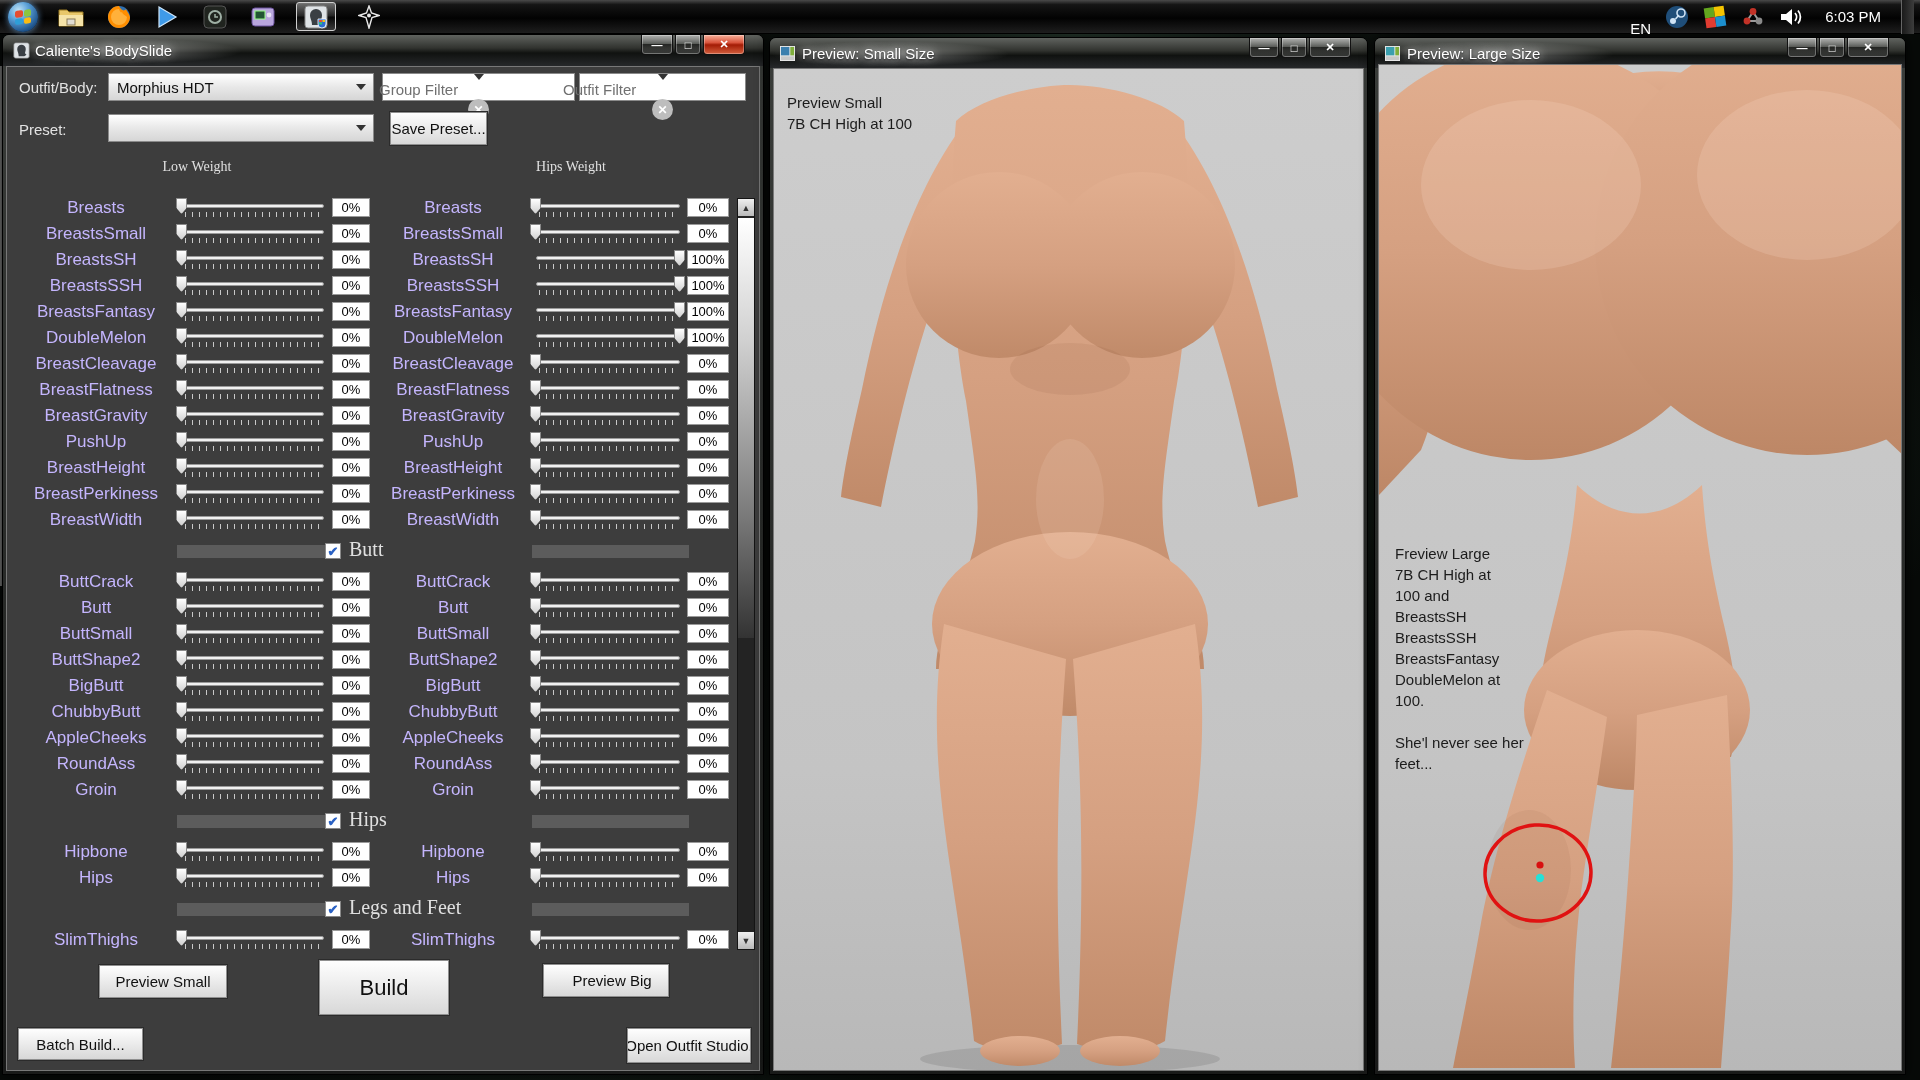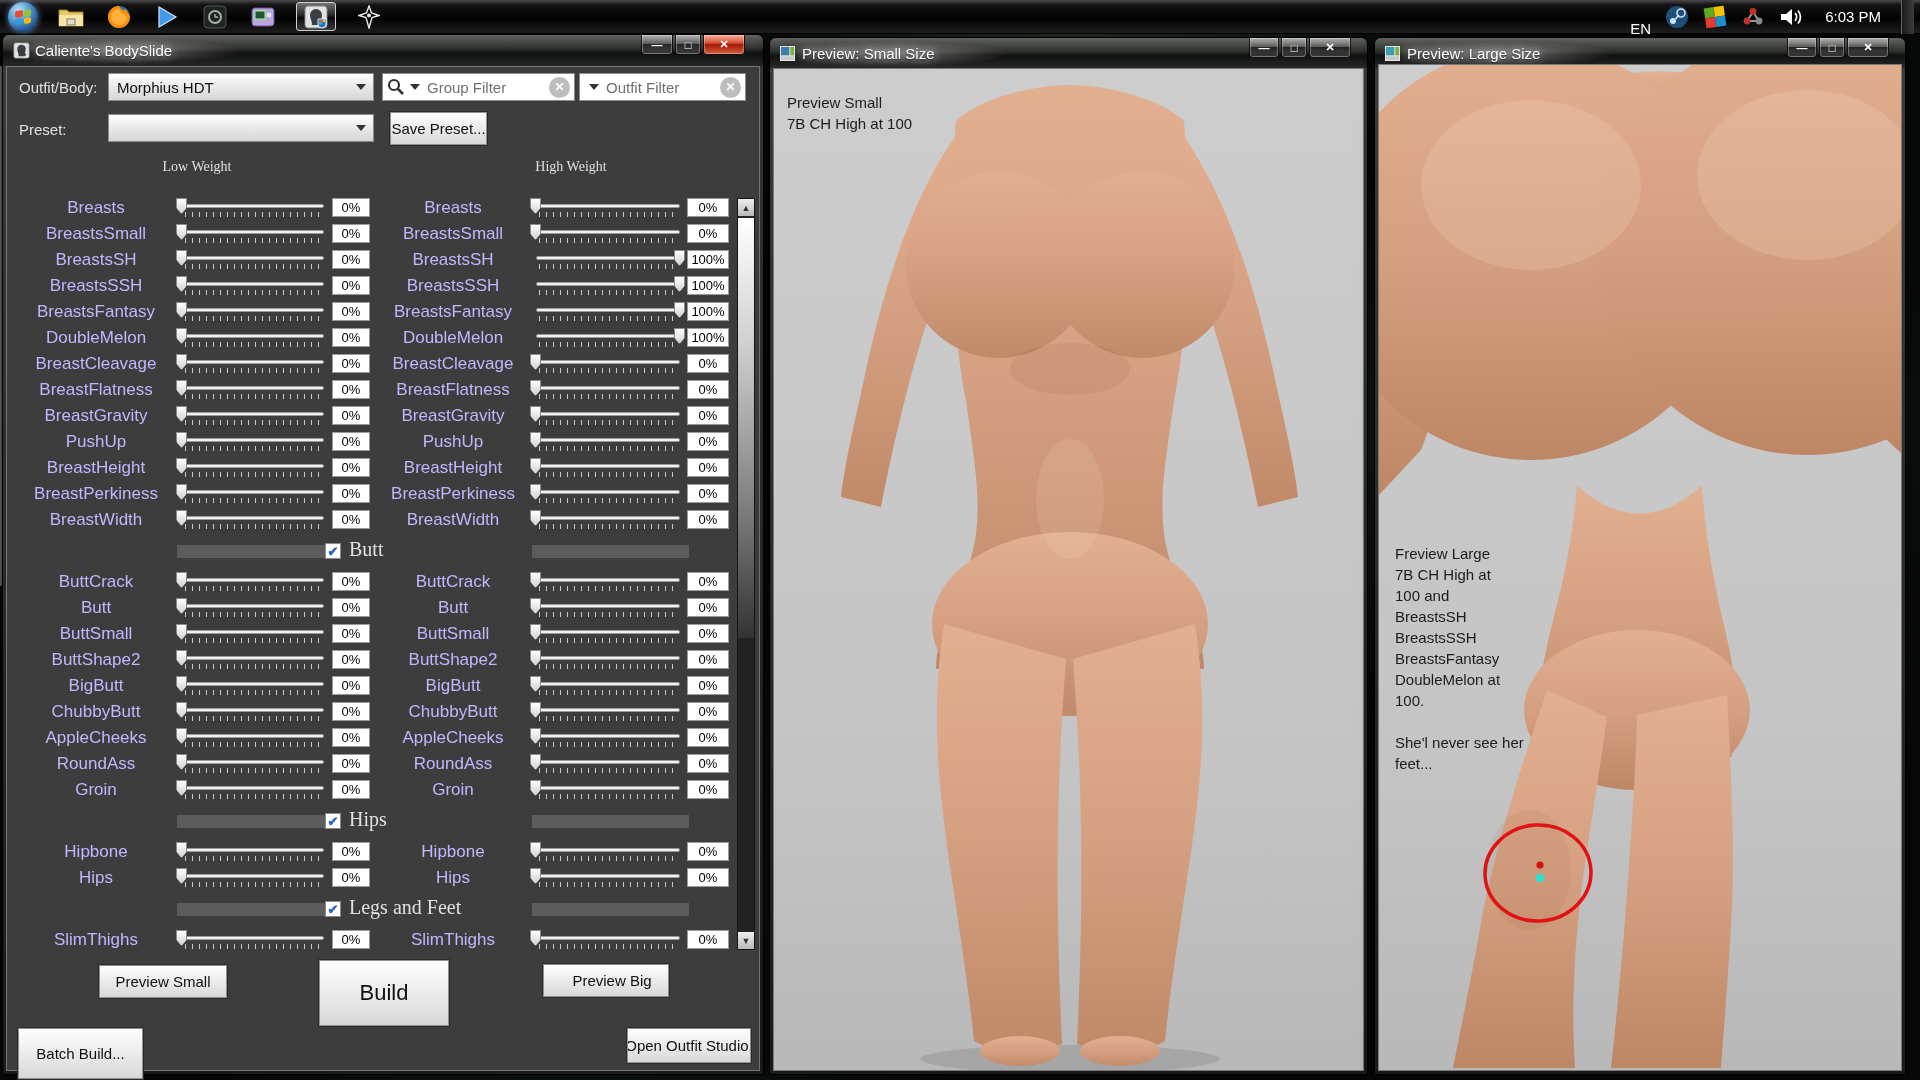--- a/index.html
+++ b/index.html
@@ -48,21 +48,21 @@
   .wb.close-red{background:linear-gradient(#f7b09a 0%,#d9553d 40%,#a31c05 52%,#d4603e 100%);}
   .client{position:absolute;left:3px;right:3px;bottom:3px;top:31px;border:1px solid #787878;}
   
   #bs-client{background:#3d3d3d;}
   .bs-label{position:absolute;color:#e2e2e2;font-size:15px;}
   .combo{position:absolute;height:28px;background:linear-gradient(#fff,#e8e8e8 50%,#d6d6d6);
     border:1px solid #8a8a8a;color:#101010;font-size:15px;display:flex;align-items:center;padding:0 24px 0 8px;}
   .combo .arrow{position:absolute;right:7px;top:10px;width:0;height:0;
     border-left:5px solid transparent;border-right:5px solid transparent;border-top:6px solid #333;}
   .filterbox{position:absolute;height:28px;background:#fff;border:1px solid #8a8a8a;
-    display:flex;align-items:center;padding:0 4px;}
+    display:flex;align-items:center;padding:0 4px;flex-direction:column;}
   .filterbox input{border:none;outline:none;flex:1;font-size:15px;color:#111;min-width:20px;background:transparent;}
   .filterbox input::placeholder{color:#707070;}
   .clearbtn{width:21px;height:21px;border-radius:50%;background:#bdbdbd;color:#fff;
     display:flex;align-items:center;justify-content:center;font-size:12px;font-weight:bold;flex:0 0 auto;}
   .dd-arrow{width:0;height:0;border-left:5px solid transparent;border-right:5px solid transparent;
     border-top:6px solid #333;margin:0 5px;flex:0 0 auto;}
   .btn{position:absolute;background:linear-gradient(#fefefe,#ededed 45%,#d8d8d8);
     border:1px solid #8f8f8f;box-shadow:0 0 0 1px #2b2b2b;color:#101010;font-size:15px;
     display:flex;align-items:center;justify-content:center;white-space:nowrap;overflow:hidden;}
   .btn.serif{font-family:"Liberation Serif",serif;font-size:22px;}
@@ -255,21 +255,21 @@
       <span class="bs-label" style="left:12px;top:54px;">Preset:</span>
       <div class="combo" style="left:101px;top:47px;width:266px;">
         <span></span>
         <span class="arrow"></span>
       </div>
       <div class="btn" style="left:383px;top:45px;width:97px;height:33px;">
         <span>Save Preset...</span>
       </div>
 
       <span class="wheading" style="left:80px;top:92px;">Low Weight</span>
-      <span class="wheading" style="left:454px;top:92px;">High Weight</span>
+      <span class="wheading" style="left:454px;top:92px;">Hips Weight</span>
 
       <div id="rows">
           <div class="srow">
             <div class="slabel low">Breasts</div>
             <div class="slider low">
               <div class="track"></div>
               <div class="ticks"></div>
               <div class="thumb" style="left:calc(0% )"></div>
             </div>
             <div class="sval low">0%</div>
@@ -687,27 +687,27 @@
 
       <div class="sb">
         <div class="sbtn up">▲</div>
         <div class="sthumb"></div>
         <div class="sbtn down">▼</div>
       </div>
 
       <div class="btn" style="left:92px;top:898px;width:128px;height:33px;">
         <span>Preview Small</span>
       </div>
-      <div class="btn serif" style="left:312px;top:893px;width:130px;height:66px;">
+      <div class="btn serif" style="left:312px;top:893px;width:130px;height:55px;">
         <span>Build</span>
       </div>
       <div class="btn" style="left:536px;top:897px;width:126px;height:33px;padding-left:12px;">
         <span>Preview Big</span>
       </div>
-      <div class="btn" style="left:11px;top:961px;width:125px;height:51px;">
+      <div class="btn" style="left:11px;top:961px;width:125px;height:32px;">
         <span>Batch Build...</span>
       </div>
       <div class="btn" style="left:620px;top:961px;width:124px;height:35px;">
         <span>Open Outfit Studio.</span>
       </div>
     </div>
   </div>
 
   <div class="window" style="left:769px;top:37px;width:599px;height:1038px;">
     <div class="titlebar" style="height:30px;">

